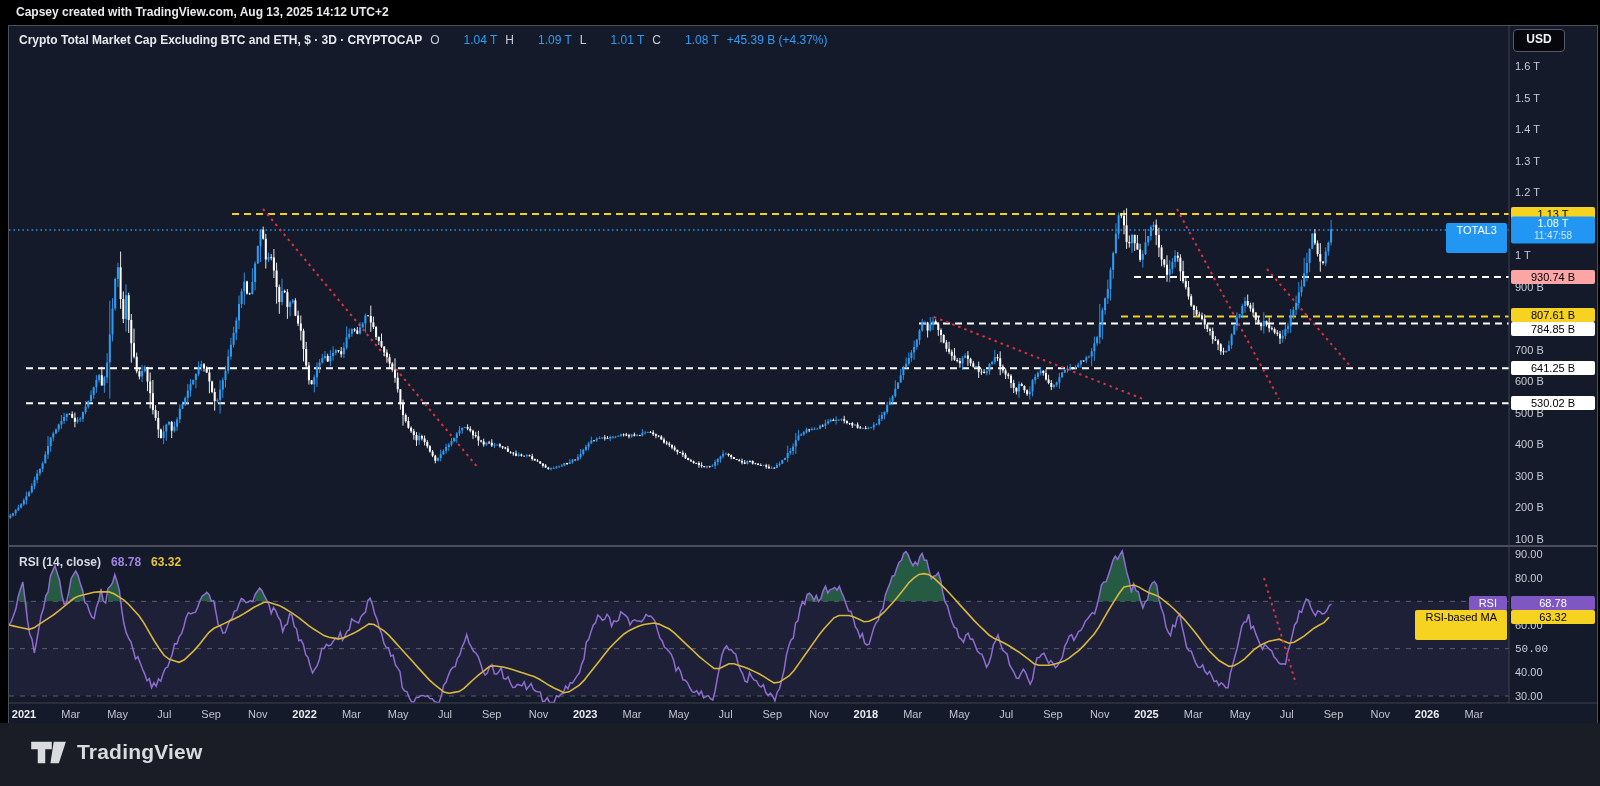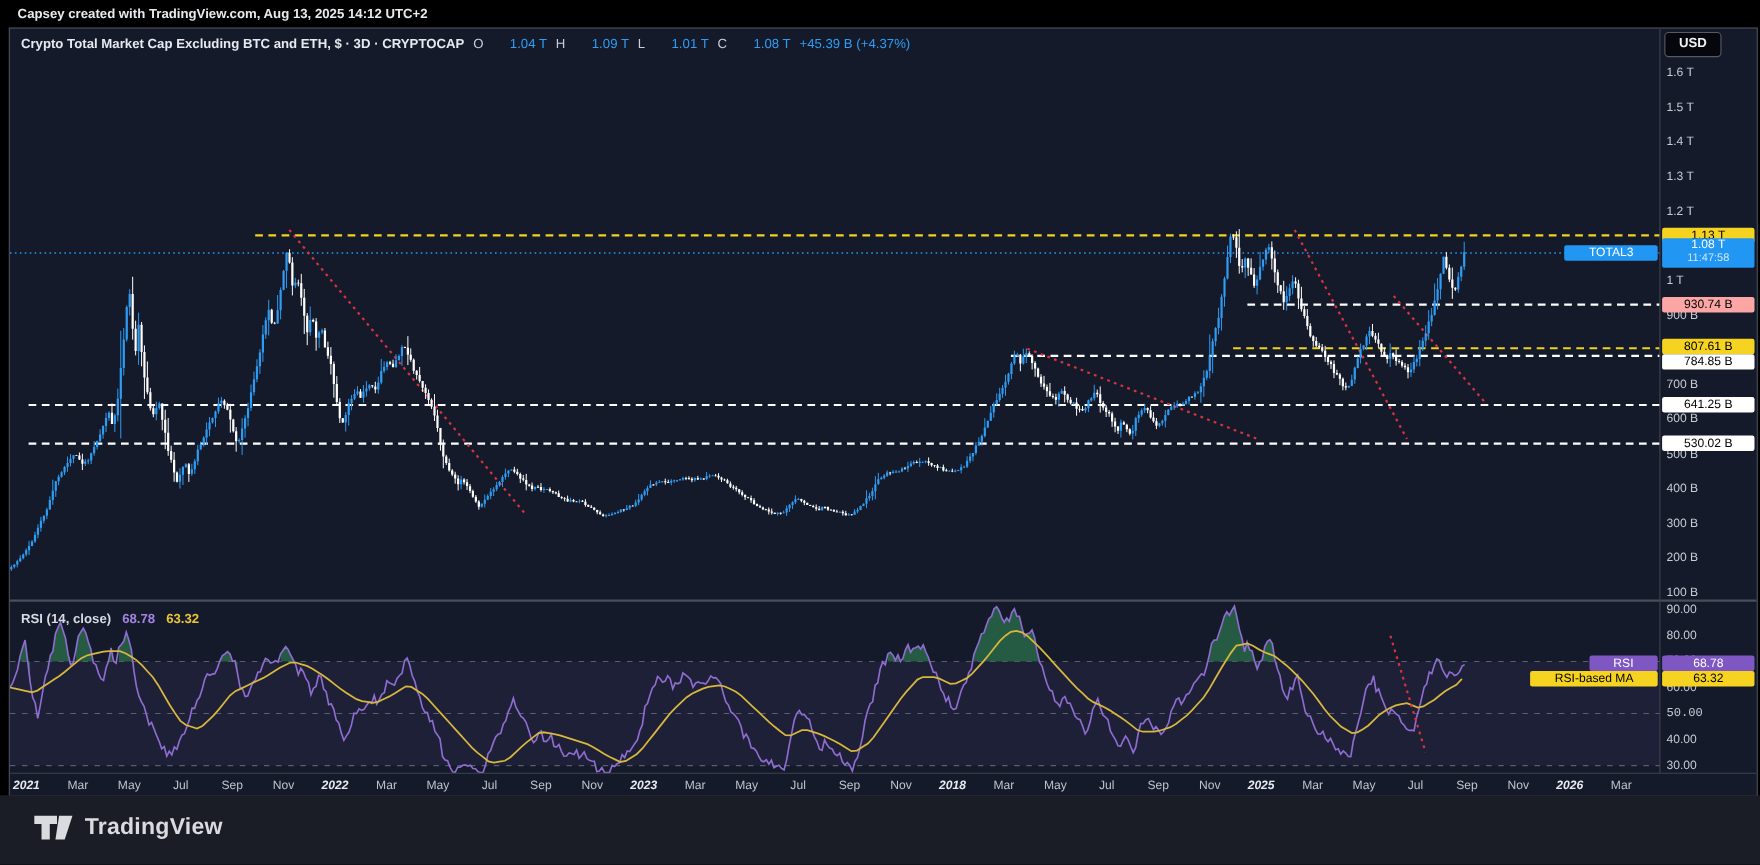--- a/index.html
+++ b/index.html
@@ -15,26 +15,26 @@
   .legend .v{color:#2e9df5;padding-left:24px;}
   .legend .chg{color:#2e9df5;margin-left:8px;}
   .rsi-legend{position:absolute;left:10px;top:529px;font-size:12px;color:#d6dae2;font-weight:bold;z-index:5;}
   .rsi-legend .rv{color:#a184e0;margin-left:10px;}
   .rsi-legend .mv{color:#e8c53a;margin-left:10px;}
   .usd-btn{position:absolute;left:1504px;top:3px;width:50px;height:21px;background:#06070c;
     border:1px solid #565a66;border-radius:4px;color:#f0f2f5;font-size:12px;font-weight:bold;
     text-align:center;line-height:19px;z-index:6;cursor:pointer;}
   .tick{position:absolute;left:1506px;width:80px;font-size:11px;color:#c7cbd4;transform:translateY(-50%);}
   .tlabel{position:absolute;font-size:11px;color:#bfc3cd;transform:translateX(-50%);top:682px;}
-  .tlabel.year{color:#e9ebf0;font-weight:bold;font-style:italic;}
+  .tlabel.year{color:#e9ebf0;font-weight:bold;}
   .pl-box{position:absolute;left:1502px;width:84px;height:14px;font-size:11px;line-height:14px;
     text-align:center;transform:translateY(-50%);border-radius:2px;z-index:4;}
   .pl-blue{height:27px;line-height:13px;}
   .pl-blue .sub{color:#cfe6ff;font-size:10px;line-height:11px;}
-  .tag{position:absolute;height:14px;font-size:11px;line-height:14px;padding:0 22px;border-radius:2px;
+  .tag{position:absolute;height:30px;font-size:11px;line-height:14px;padding:0 10px;border-radius:2px;
     z-index:4;white-space:nowrap;}
   .footer{position:absolute;left:0;top:723px;width:1600px;height:63px;background:#1a1d25;}
   .brand{position:absolute;left:30px;top:14px;display:flex;align-items:center;color:#d9dbde;}
   .brand .bt{font-size:21px;font-weight:bold;letter-spacing:.2px;margin-left:9px;}
 </style>
 </head>
 <body>
 
 <div class="header">
   <span>Capsey created with TradingView.com, Aug 13, 2025 14:12 UTC+2</span>

